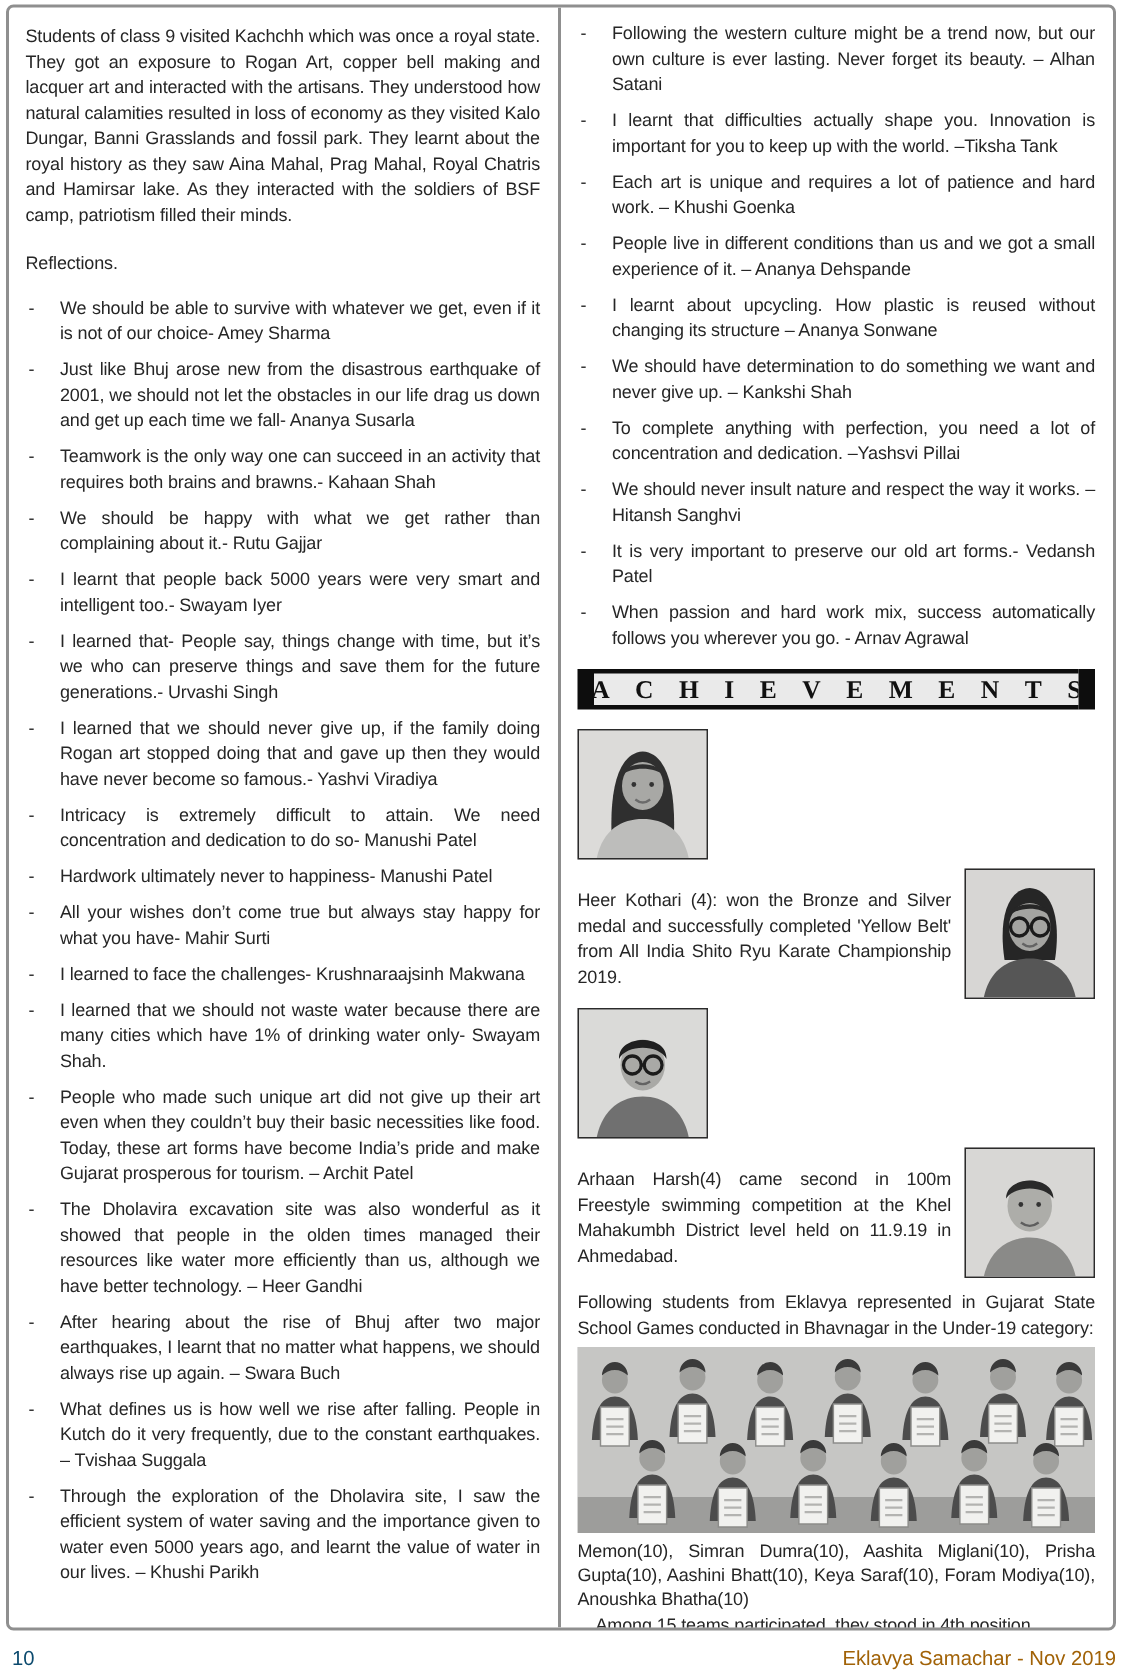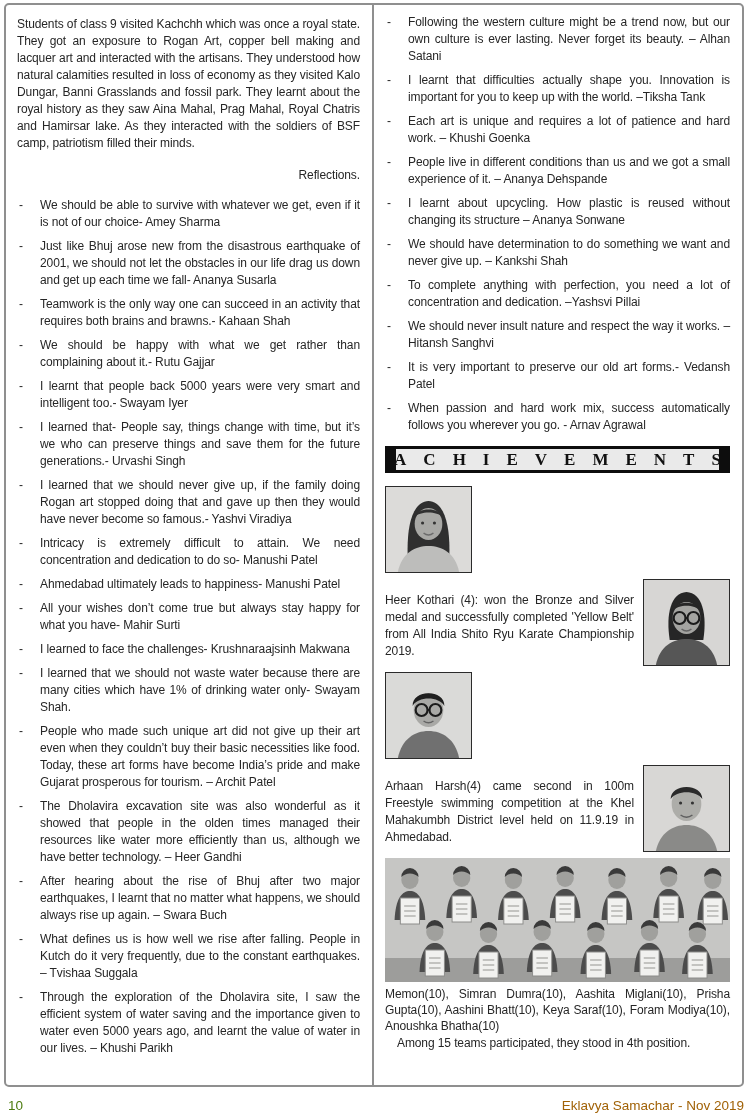--- a/index.html
+++ b/index.html
@@ -11,21 +11,21 @@
   .content-box{
     position:absolute;left:4px;top:3px;width:740px;height:1084px;
     border:2px solid #8f8f8f;border-radius:5px;display:flex;
     overflow:hidden;box-sizing:border-box;background:#fff;
   }
   .col{box-sizing:border-box;width:50%;padding:9px 12px 6px 11px;
     font-size:12px;line-height:17px;letter-spacing:-0.1px;}
   .col-left{border-right:2px solid #8f8f8f;}
   p{margin:0;}
   .intro{text-align:justify;margin:2px 0 15px;}
-  .refl-heading{margin:12px 0 13px;text-align:right;}
+  .refl-heading{margin:12px 0 13px;}
   ul.refl-list{list-style:none;margin:0;padding:0;}
   li.refl{display:flex;margin-bottom:7px;}
   .dash{width:21px;flex:none;padding-left:2px;}
   .txt{flex:1;text-align:justify;}
   
   .ach-bar{display:flex;height:27px;margin:12px 0 13px;}
   .ach-cap{width:11px;background:#0d0d0d;flex:none;}
   .ach-mid{flex:1;background:#eaeaea;border-top:3px solid #0d0d0d;border-bottom:3px solid #0d0d0d;
     box-sizing:border-box;display:flex;align-items:center;justify-content:center;
     font-family:"Liberation Serif","DejaVu Serif",serif;font-weight:700;font-size:17px;
@@ -35,21 +35,21 @@
   .ach-text{flex:1;text-align:justify;margin:13px 0 0;}
   figure{margin:0;}
   .ach-photo{width:85px;height:85px;flex:none;border:1px solid #2b2b2b;background:#d9d8d6;overflow:hidden;}
   .ach-photo svg{display:block;width:100%;height:100%;}
   .follow-intro{text-align:justify;margin:8px 0 4px;}
   .group-photo{width:100%;height:124px;background:#c4c4c2;overflow:hidden;}
   .group-photo svg{display:block;width:100%;height:100%;}
   .caption{text-align:justify;margin:4px 0 0;font-size:12px;line-height:16px;}
   .result{margin:1px 12px 0;font-size:12px;line-height:17px;}
   
-  .page-num{position:absolute;left:8px;bottom:1px;font-size:13.5px;color:#4d7c0f;}
+  .page-num{position:absolute;left:8px;bottom:1px;font-size:13.5px;color:#0c4a6e;}
   .footer-text{position:absolute;right:6px;bottom:1px;font-size:13.5px;color:#a16207;}
 </style>
 </head>
 <body>
 
 <div class="content-box">
 
   <div class="col col-left">
     <p class="intro">Students of class 9 visited Kachchh which was once a royal state. They got an exposure to Rogan Art, copper bell making and lacquer art and interacted with the artisans. They understood how natural calamities resulted in loss of economy as they visited Kalo Dungar, Banni Grasslands and fossil park. They learnt about the royal history as they saw Aina Mahal, Prag Mahal, Royal Chatris and Hamirsar lake. As they interacted with the soldiers of BSF camp, patriotism filled their minds.</p>
     <p class="refl-heading">Reflections.</p>
@@ -81,21 +81,21 @@
       <li class="refl">
           <span class="dash">-</span>
           <span class="txt">I learned that we should never give up, if the family doing Rogan art stopped doing that and gave up then they would have never become so famous.- Yashvi Viradiya</span>
         </li>
       <li class="refl">
           <span class="dash">-</span>
           <span class="txt">Intricacy is extremely difficult to attain. We need concentration and dedication to do so- Manushi Patel</span>
         </li>
       <li class="refl">
           <span class="dash">-</span>
-          <span class="txt">Ahmedabad ultimately leads to happiness- Manushi Patel</span>
+          <span class="txt">Hardwork ultimately never to happiness- Manushi Patel</span>
         </li>
       <li class="refl">
           <span class="dash">-</span>
           <span class="txt">All your wishes don’t come true but always stay happy for what you have- Mahir Surti</span>
         </li>
       <li class="refl">
           <span class="dash">-</span>
           <span class="txt">I learned to face the challenges- Krushnaraajsinh Makwana</span>
         </li>
       <li class="refl">
@@ -234,20 +234,21 @@
           <path d="M12 85 C16 67 29 59 43 59 C57 59 70 67 74 85 Z" fill="#8a8a88"></path>
           <ellipse cx="43" cy="38" rx="15" ry="17" fill="#adada9"></ellipse>
           <path d="M27 33 C27 17 59 17 59 33 C53 24 33 24 27 33 Z" fill="#2a2a2a"></path>
           <circle cx="37" cy="37" r="1.6" fill="#333"></circle>
             <circle cx="49" cy="37" r="1.6" fill="#333"></circle>
           <path d="M37 49 q6 4.5 12 0" stroke="#5e5e5e" stroke-width="1.5" fill="none"></path>
         </svg>
       </figure>
     </div>
 
+    <p class="follow-intro">Following students from Eklavya represented in Gujarat State School Games conducted in Bhavnagar in the Under-19 category:</p>
 
     <figure class="group-photo">
       <svg viewBox="0 0 360 124" preserveAspectRatio="none" aria-hidden="true">
         <rect width="360" height="124" fill="#c6c6c4"></rect>
         <rect y="100" width="360" height="24" fill="#9d9d9b"></rect>
         <defs>
           <g id="kid">
             <circle cx="0" cy="-30" r="9" fill="#a0a09d"></circle>
             <path d="M-9 -33 a9 9 0 0 1 18 0 a13 13 0 0 0 -18 0 Z" fill="#3a3a3a"></path>
             <path d="M-16 10 C-15 -12 -8 -19 0 -19 C8 -19 15 -12 16 10 Z" fill="#4c4c4c"></path>

